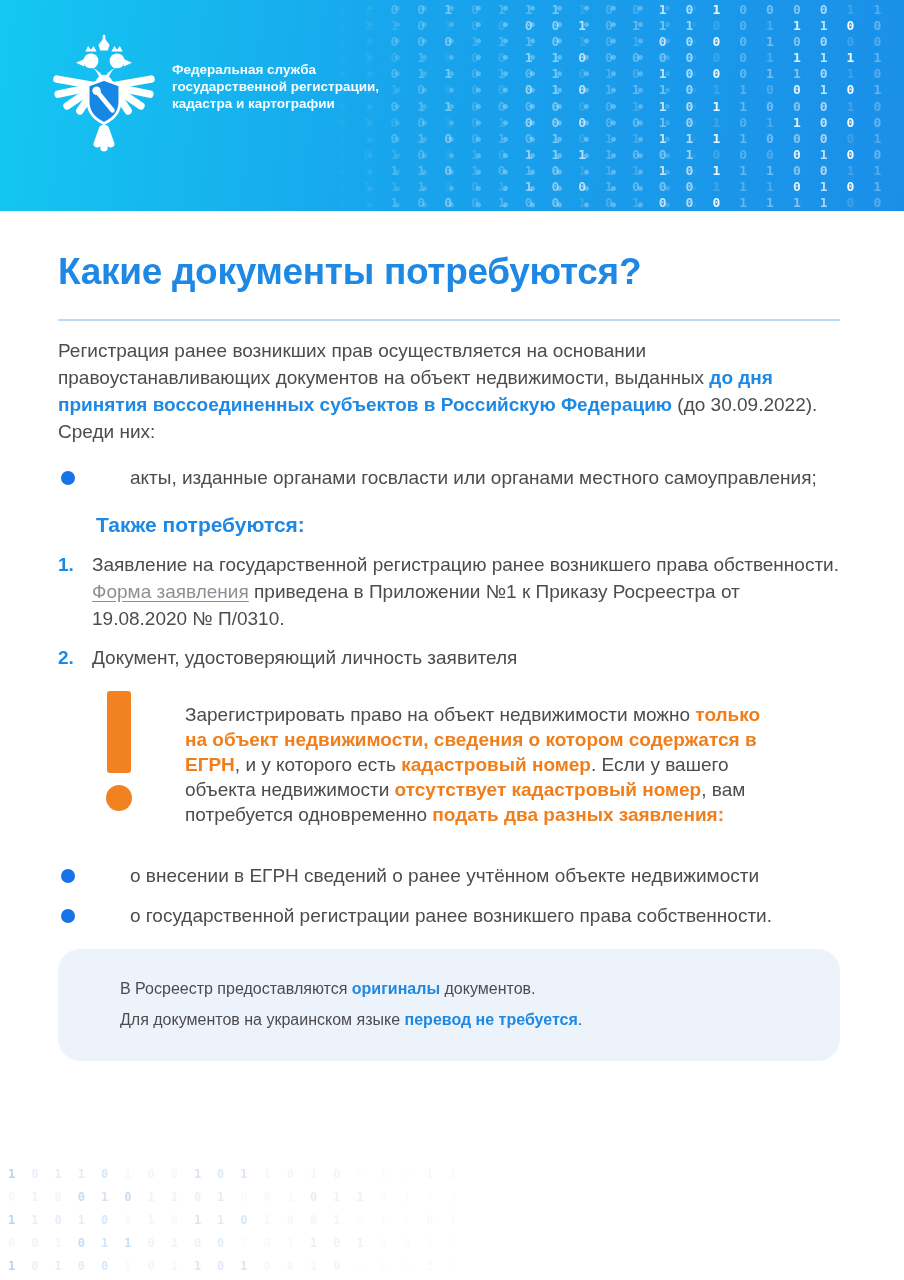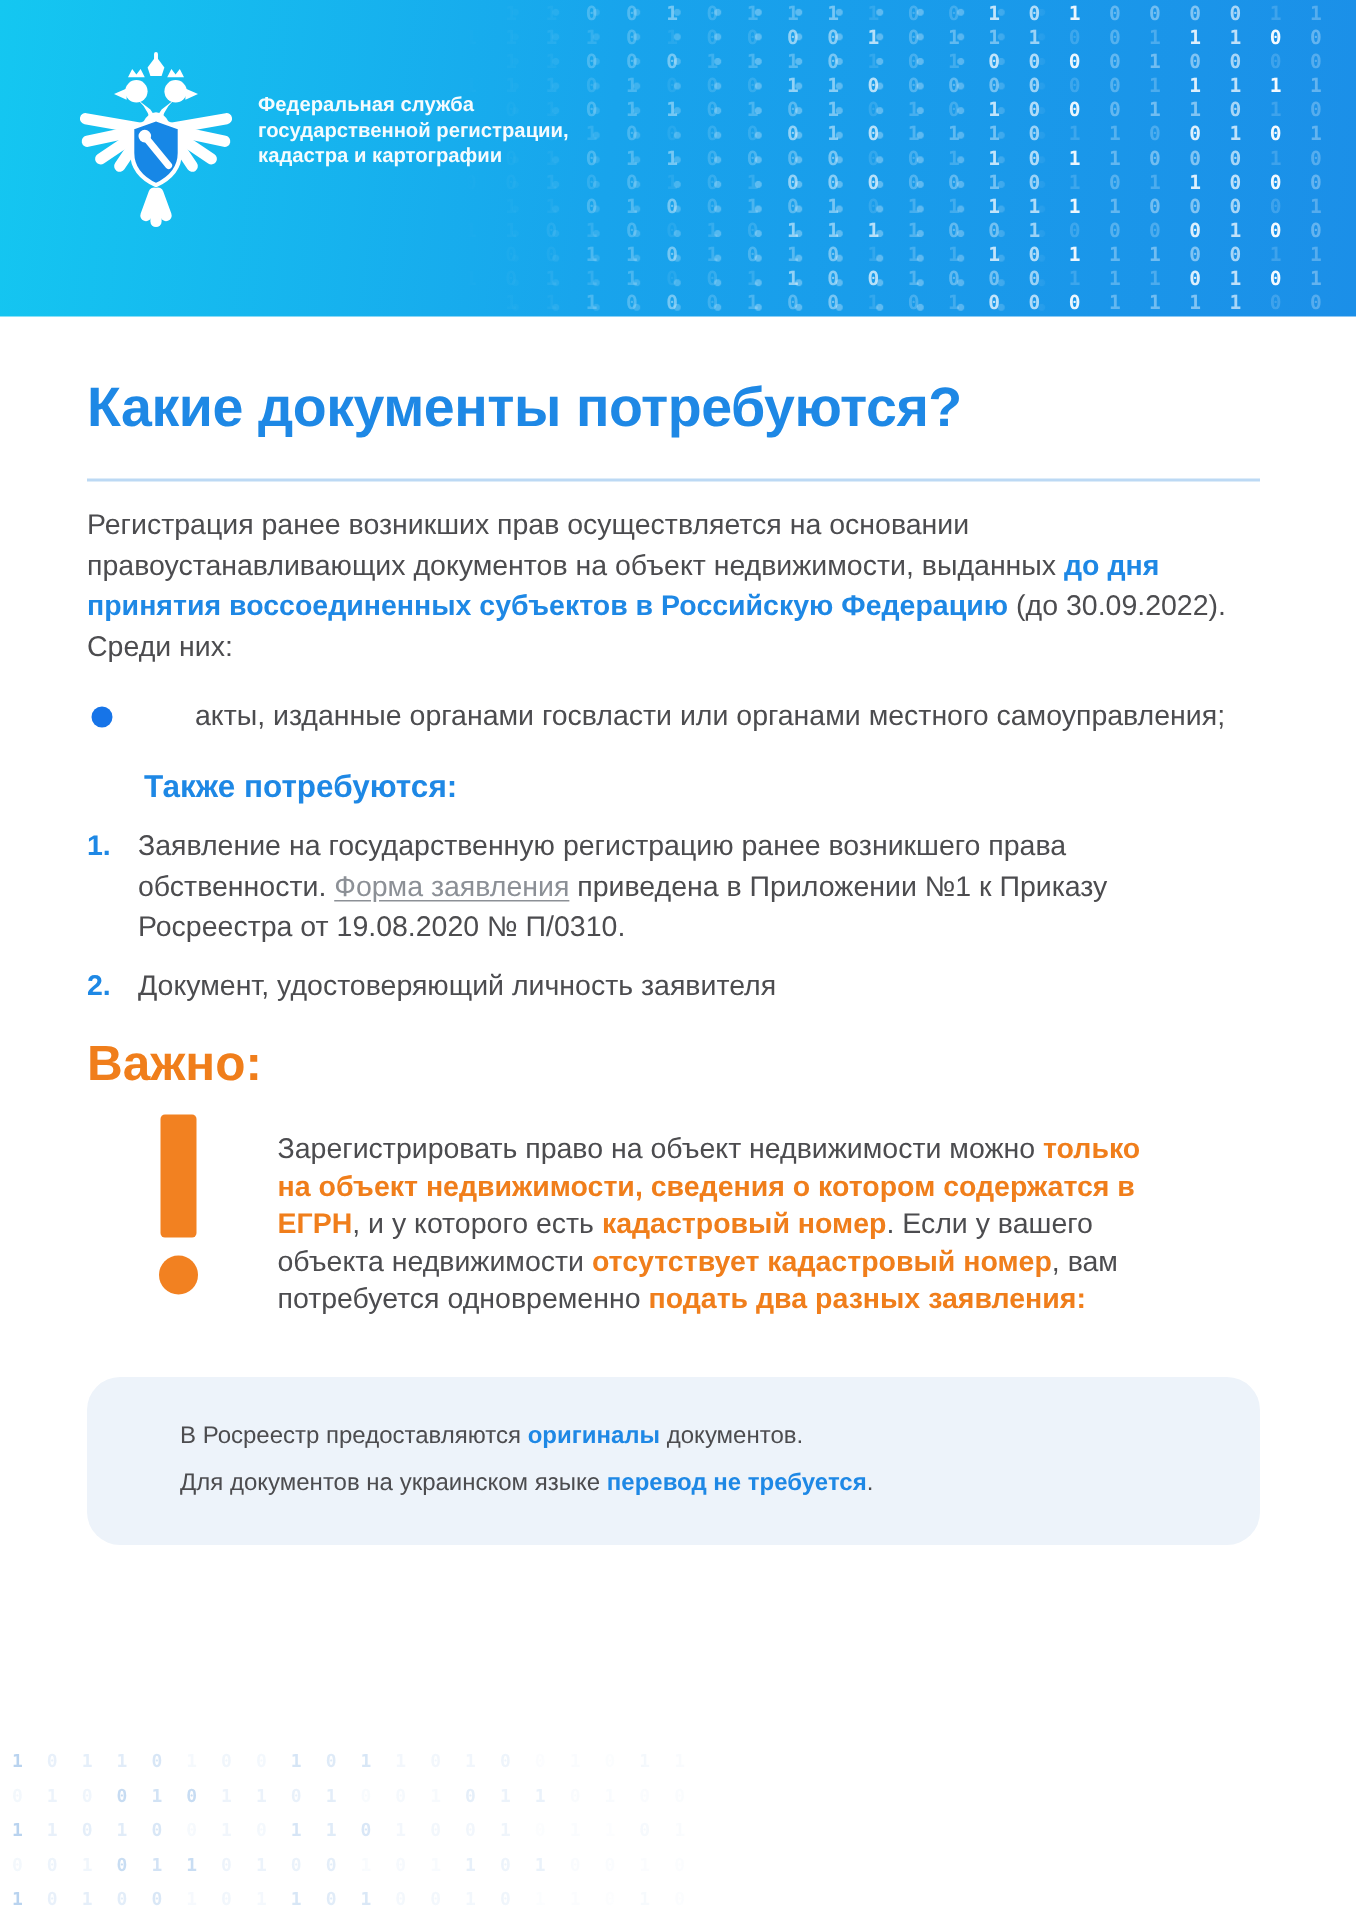--- a/index.html
+++ b/index.html
@@ -154,38 +154,41 @@
 
     <div class="bullets">
       <div class="bullet">акты, изданные органами госвласти или органами местного самоуправления;</div>
     </div>
 
     <div class="also-heading">Также потребуются:</div>
 
     <div class="numlist">
       <div class="numitem">
         <span class="num">1.</span>
-        <span><span class="seg">Заявление на государственную регистрацию ранее возникшего права обственности. </span><span class="seg seg-link">Форма заявления</span><span class="seg"> приведена в Приложении №1 к Приказу Росреестра от 19.08.2020 № П/0310.</span></span>
+        <span><span class="seg">Заявление на государственной регистрацию ранее возникшего права обственности. </span><span class="seg seg-link">Форма заявления</span><span class="seg"> приведена в Приложении №1 к Приказу Росреестра от 19.08.2020 № П/0310.</span></span>
       </div>
       <div class="numitem">
         <span class="num">2.</span>
         <span><span class="seg">Документ, удостоверяющий личность заявителя</span></span>
       </div>
     </div>
 
-    <div class="important-heading">Важно:</div>
 
     <div class="important">
       <div class="excl-col">
         <div class="excl-bar"></div>
         <div class="excl-dot"></div>
       </div>
       <p class="important-text"><span class="seg">Зарегистрировать право на объект недвижимости можно </span><span class="seg seg-b">только на объект недвижимости, сведения о котором содержатся в ЕГРН</span><span class="seg">, и у которого есть </span><span class="seg seg-b">кадастровый номер</span><span class="seg">. Если у вашего объекта недвижимости </span><span class="seg seg-b">отсутствует кадастровый номер</span><span class="seg">, вам потребуется одновременно </span><span class="seg seg-b">подать два разных заявления:</span></p>
     </div>
 
+    <div class="bullets second">
+      <div class="bullet">о внесении в ЕГРН сведений о ранее учтённом объекте недвижимости</div>
+      <div class="bullet">о государственной регистрации ранее возникшего права собственности.</div>
+    </div>
 
     <div class="note-box">
       <div class="note-line"><span class="seg">В Росреестр предоставляются </span><span class="seg seg-b">оригиналы</span><span class="seg"> документов.</span></div>
       <div class="note-line"><span class="seg">Для документов на украинском языке </span><span class="seg seg-b">перевод  не требуется</span><span class="seg">.</span></div>
     </div>
   </div>
 
   <div class="footer-binary">
     <div><span style="opacity: 0.95;">1</span><span style="opacity: 0.32;">0</span><span style="opacity: 0.38;">1</span><span style="opacity: 0.45;">1</span><span style="opacity: 0.62;">0</span><span style="opacity: 0.16;">1</span><span style="opacity: 0.26;">0</span><span style="opacity: 0.22;">0</span><span style="opacity: 0.85;">1</span><span style="opacity: 0.72;">0</span><span style="opacity: 0.95;">1</span><span style="opacity: 0.32;">1</span><span style="opacity: 0.38;">0</span><span style="opacity: 0.45;">1</span><span style="opacity: 0.62;">0</span><span style="opacity: 0.16;">0</span><span style="opacity: 0.26;">1</span><span style="opacity: 0.22;">0</span><span style="opacity: 0.85;">1</span><span style="opacity: 0.72;">1</span></div>
     <div><span style="opacity: 0.16;">0</span><span style="opacity: 0.26;">1</span><span style="opacity: 0.22;">0</span><span style="opacity: 0.85;">0</span><span style="opacity: 0.72;">1</span><span style="opacity: 0.95;">0</span><span style="opacity: 0.32;">1</span><span style="opacity: 0.38;">1</span><span style="opacity: 0.45;">0</span><span style="opacity: 0.62;">1</span><span style="opacity: 0.16;">0</span><span style="opacity: 0.26;">0</span><span style="opacity: 0.22;">1</span><span style="opacity: 0.85;">0</span><span style="opacity: 0.72;">1</span><span style="opacity: 0.95;">1</span><span style="opacity: 0.32;">0</span><span style="opacity: 0.38;">1</span><span style="opacity: 0.45;">0</span><span style="opacity: 0.62;">0</span></div>

